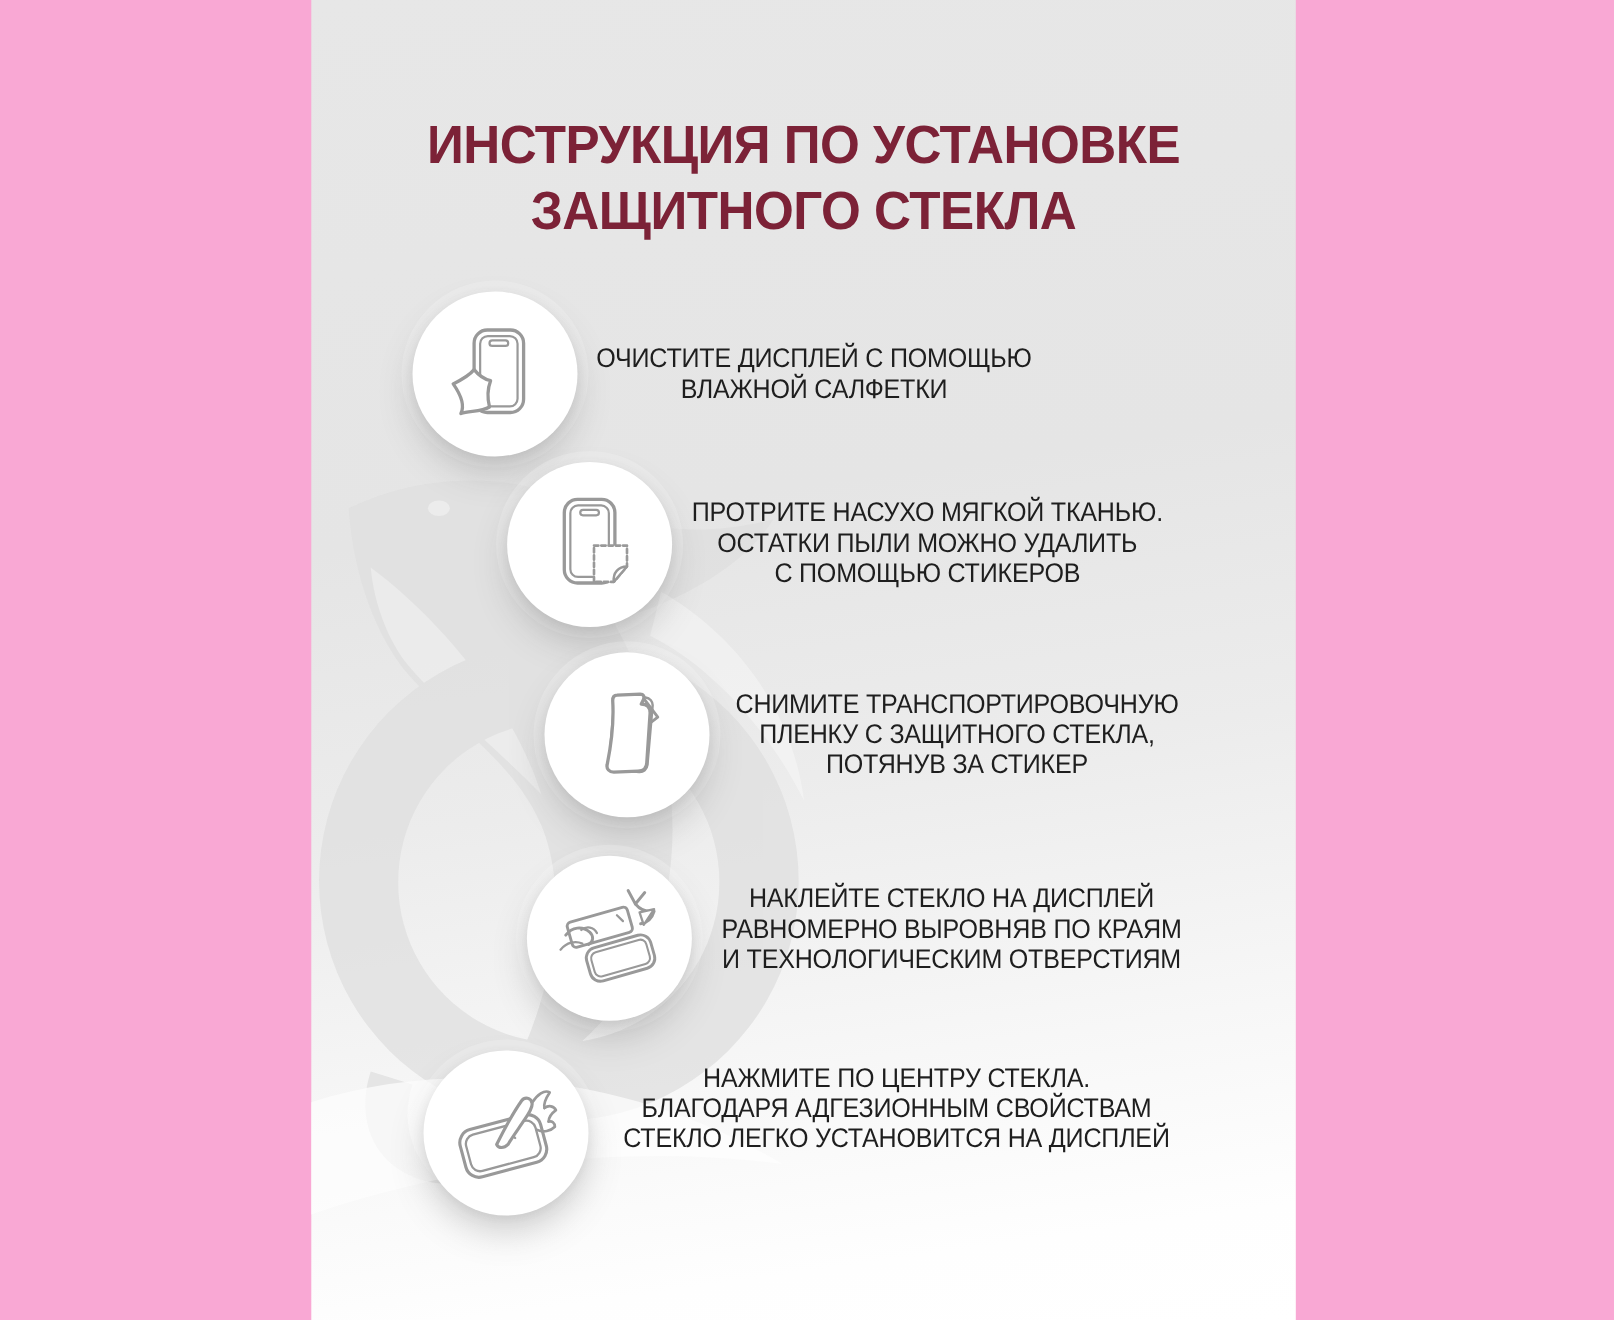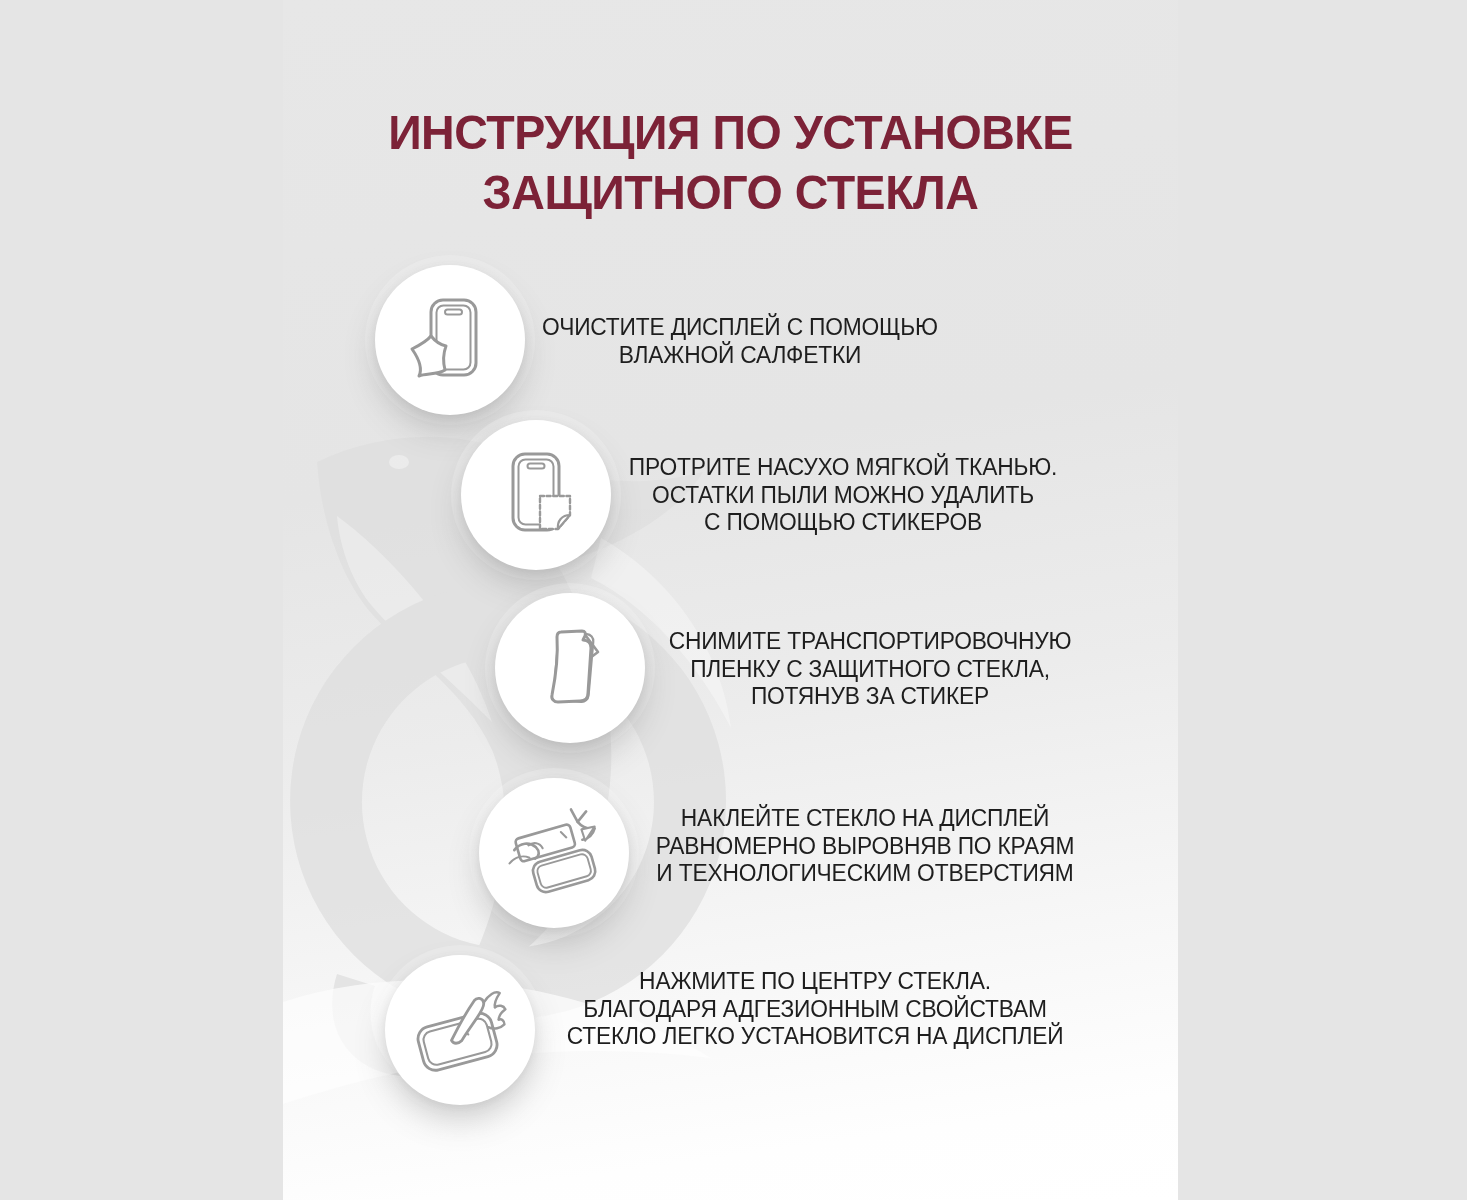--- a/index.html
+++ b/index.html
@@ -1,16 +1,16 @@
 <!DOCTYPE html>
 <html><head>
 <meta charset="utf-8">
 <style>
   html,body{margin:0;padding:0;background:#ffffff;}
-  .page{position:relative;width:1467px;height:1200px;background:#e5e5e5;overflow:hidden;
+  .page{position:relative;width:1467px;height:1200px;background:#f9a8d4;overflow:hidden;
         font-family:"Liberation Sans", sans-serif;}
   .panel{position:absolute;left:283px;top:0;width:895px;height:1200px;overflow:hidden;
          background:linear-gradient(172deg,#e7e7e7 0%,#e5e5e5 38%,#ececec 58%,#f7f7f7 78%,#fefefe 92%,#ffffff 100%);}
   .watermark{position:absolute;left:-12px;top:418px;width:490px;height:770px;}
   .title{position:absolute;left:0;top:102px;width:100%;margin:0;text-align:center;
          font-size:49px;line-height:60px;font-weight:700;letter-spacing:-0.5px;
          color:#7c2237;transform:scaleX(0.95);}
   .title .t-line{display:block;white-space:nowrap;}
   .circle{position:absolute;width:150px;height:150px;border-radius:50%;background:#ffffff;
           box-shadow:0 16px 30px rgba(90,90,90,.25), 0 4px 10px rgba(120,120,120,.12), 0 0 0 10px rgba(255,255,255,.22);

